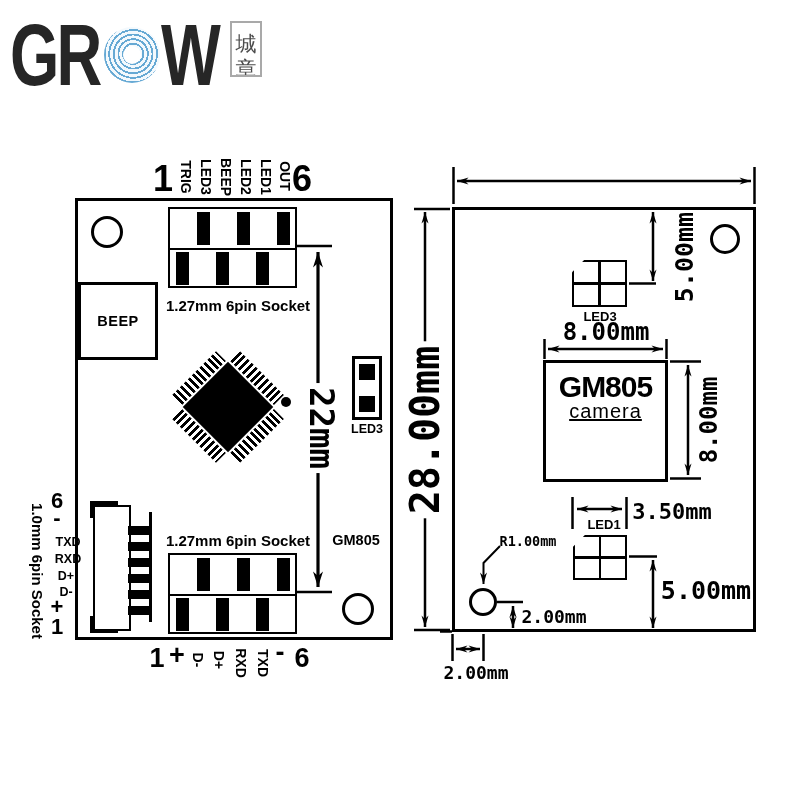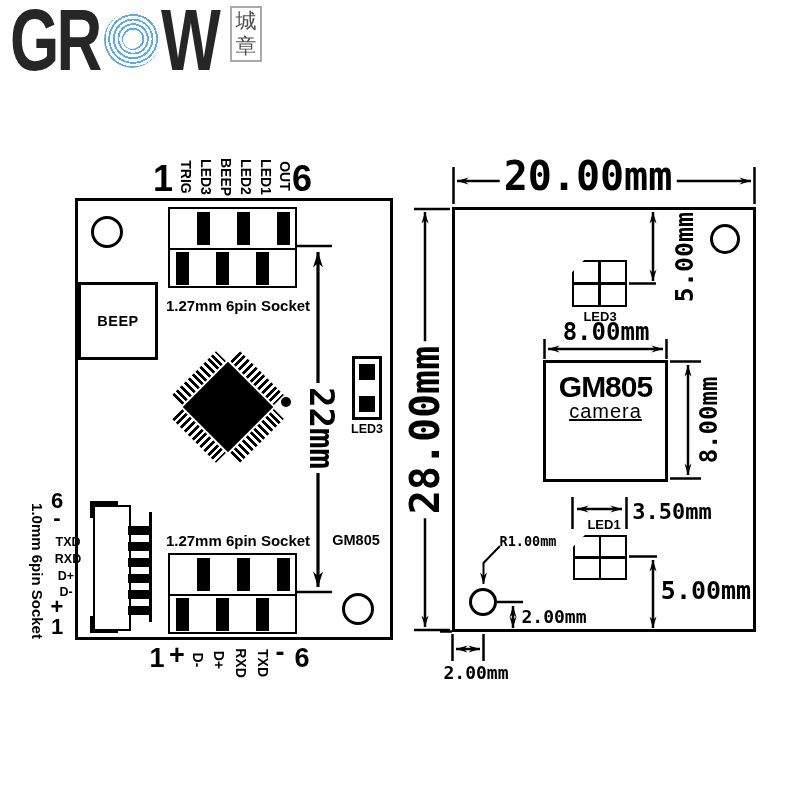--- a/index.html
+++ b/index.html
@@ -1,32 +1,32 @@
 <!DOCTYPE html>
 <html><head>
 <meta charset="utf-8">
 <style>
   html,body{margin:0;padding:0;background:#fff;}
   #canvas{position:relative;width:800px;height:800px;background:#fff;overflow:hidden;
           font-family:"Liberation Sans",sans-serif;color:#000;}
   #canvas *, #canvas *::before, #canvas *::after{box-sizing:border-box;}
 
   
-  .logo{position:absolute;left:10px;top:0;height:80px;display:flex;align-items:center;justify-content:center;}
+  .logo{position:absolute;left:10px;top:15px;height:80px;display:flex;align-items:center;justify-content:center;}
   .logo .txt{font-family:"Liberation Sans",sans-serif;font-weight:bold;font-size:88px;
              line-height:80px;color:#262626;letter-spacing:-4px;
              transform:scaleX(.72);transform-origin:0 50%;white-space:nowrap;}
   .logo .gr{margin-right:-30px;}
   .logo .w{margin-left:1px;margin-right:-24px;}
   .oswirl{width:56px;height:56px;border-radius:50%;flex:0 0 auto;position:relative;
           background:repeating-radial-gradient(circle at 52% 48%, #66a9d4 0 1.8px, #f3f9fd 1.8px 4.6px);}
   .oswirl::after{content:"";position:absolute;inset:19px;background:#fff;border-radius:50%;}
   .seal{margin-left:14px;margin-top:-12px;width:32px;height:56px;border:2px solid #a9a9a9;
         color:#4c4c4c;font-family:"DejaVu Serif",serif;font-size:21px;line-height:25px;
-        text-align:center;overflow:hidden;padding-top:1px;word-break:break-all;}
+        text-align:center;overflow:hidden;padding-top:9px;word-break:break-all;}
   .board{position:absolute;border:3px solid #000;background:#fff;}
   .hole{position:absolute;border:3px solid #000;border-radius:50%;background:#fff;}
   .sock{position:absolute;width:129px;height:81px;border:2.5px solid #000;background:#fff;}
   .sock .half{position:absolute;left:0;top:0;width:100%;height:41px;border-bottom:2.5px solid #000;}
   .sock .pin{position:absolute;width:13px;height:33px;background:#000;}
 
   
   .beep{position:absolute;left:78px;top:282px;width:80px;height:78px;border:3px solid #000;
         background:#fff;display:flex;align-items:center;justify-content:center;}
   .beep span{font-weight:bold;font-size:14.5px;letter-spacing:.5px;}
@@ -236,21 +236,20 @@
   <div class="lbl n22" style="left:57px;top:501px;">6</div>
   <div class="lbl n22" style="left:57px;top:518px;">-</div>
   <div class="lbl s12" style="left:68px;top:542px;">TXD</div>
   <div class="lbl s12" style="left:68px;top:559px;">RXD</div>
   <div class="lbl s12" style="left:66px;top:576px;">D+</div>
   <div class="lbl s12" style="left:66px;top:592px;">D-</div>
   <div class="lbl n22" style="left:57px;top:607px;">+</div>
   <div class="lbl n22" style="left:57px;top:627px;">1</div>
   <div class="lbl rot s15" style="left:37px;top:571px;">1.0mm 6pin Socket</div>
 
-  <div class="dim wbg" style="left:588px;top:176px;font-size:40px;">20.00mm</div>
   <div class="dim rotm wbg" style="left:425px;top:430px;font-size:40px;">28.00mm</div>
   <div class="dim rotm" style="left:684px;top:257px;font-size:25px;">5.00mm</div>
   <div class="lbl s13" style="left:600px;top:316px;">LED3</div>
   <div class="dim" style="left:606px;top:332px;font-size:24px;">8.00mm</div>
   <div class="dim rotm" style="left:709px;top:420px;font-size:24px;">8.00mm</div>
   <div class="dim" style="left:672px;top:511px;font-size:22px;">3.50mm</div>
   <div class="lbl s13" style="left:604px;top:524px;">LED1</div>
   <div class="dim" style="left:706px;top:590px;font-size:25px;">5.00mm</div>
   <div class="dim" style="left:528px;top:541px;font-size:13.5px;">R1.00mm</div>
   <div class="dim" style="left:554px;top:616px;font-size:18px;">2.00mm</div>

